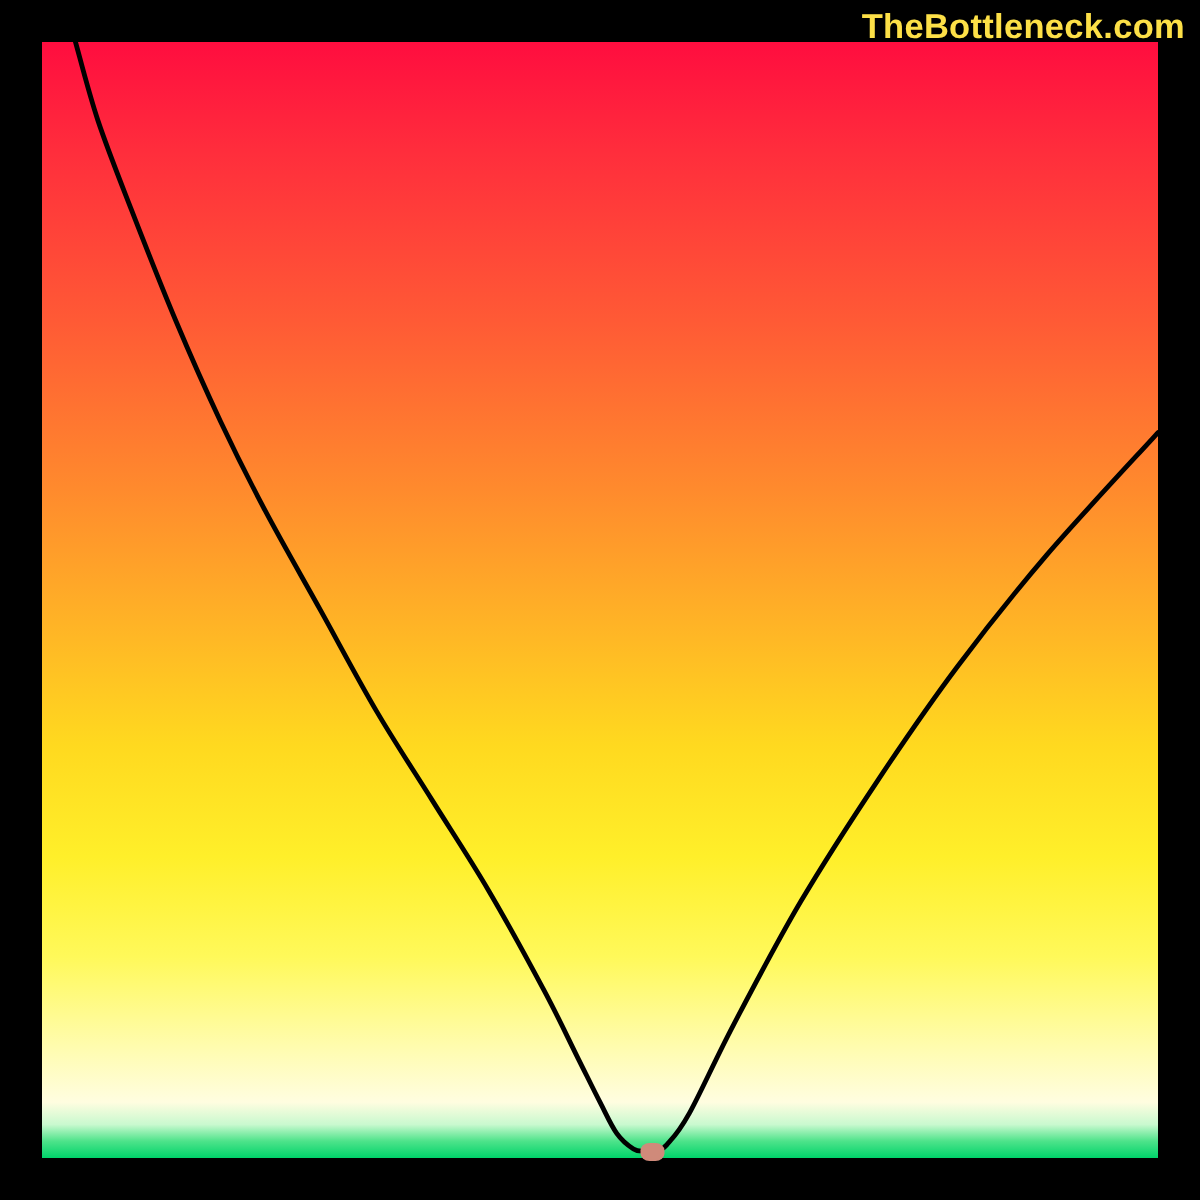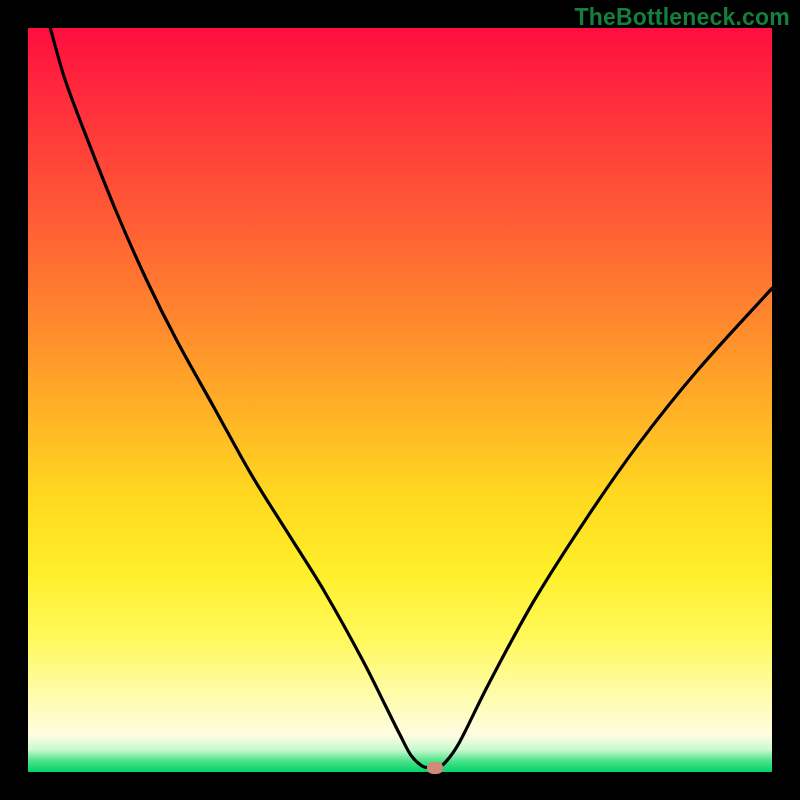--- a/index.html
+++ b/index.html
@@ -14,21 +14,21 @@
   .frame {
     position: relative;
     width: 800px;
     height: 800px;
     background: #000;
   }
   .watermark {
     position: absolute;
     top: 4px;
     right: 10px;
-    color: #15803d;
+    color: #fde047;
     font-size: 23px;
     font-weight: 600;
     letter-spacing: 0.2px;
     z-index: 10;
     user-select: none;
   }
   .plot-area {
     position: absolute;
     left: 28px;
     top: 28px;

